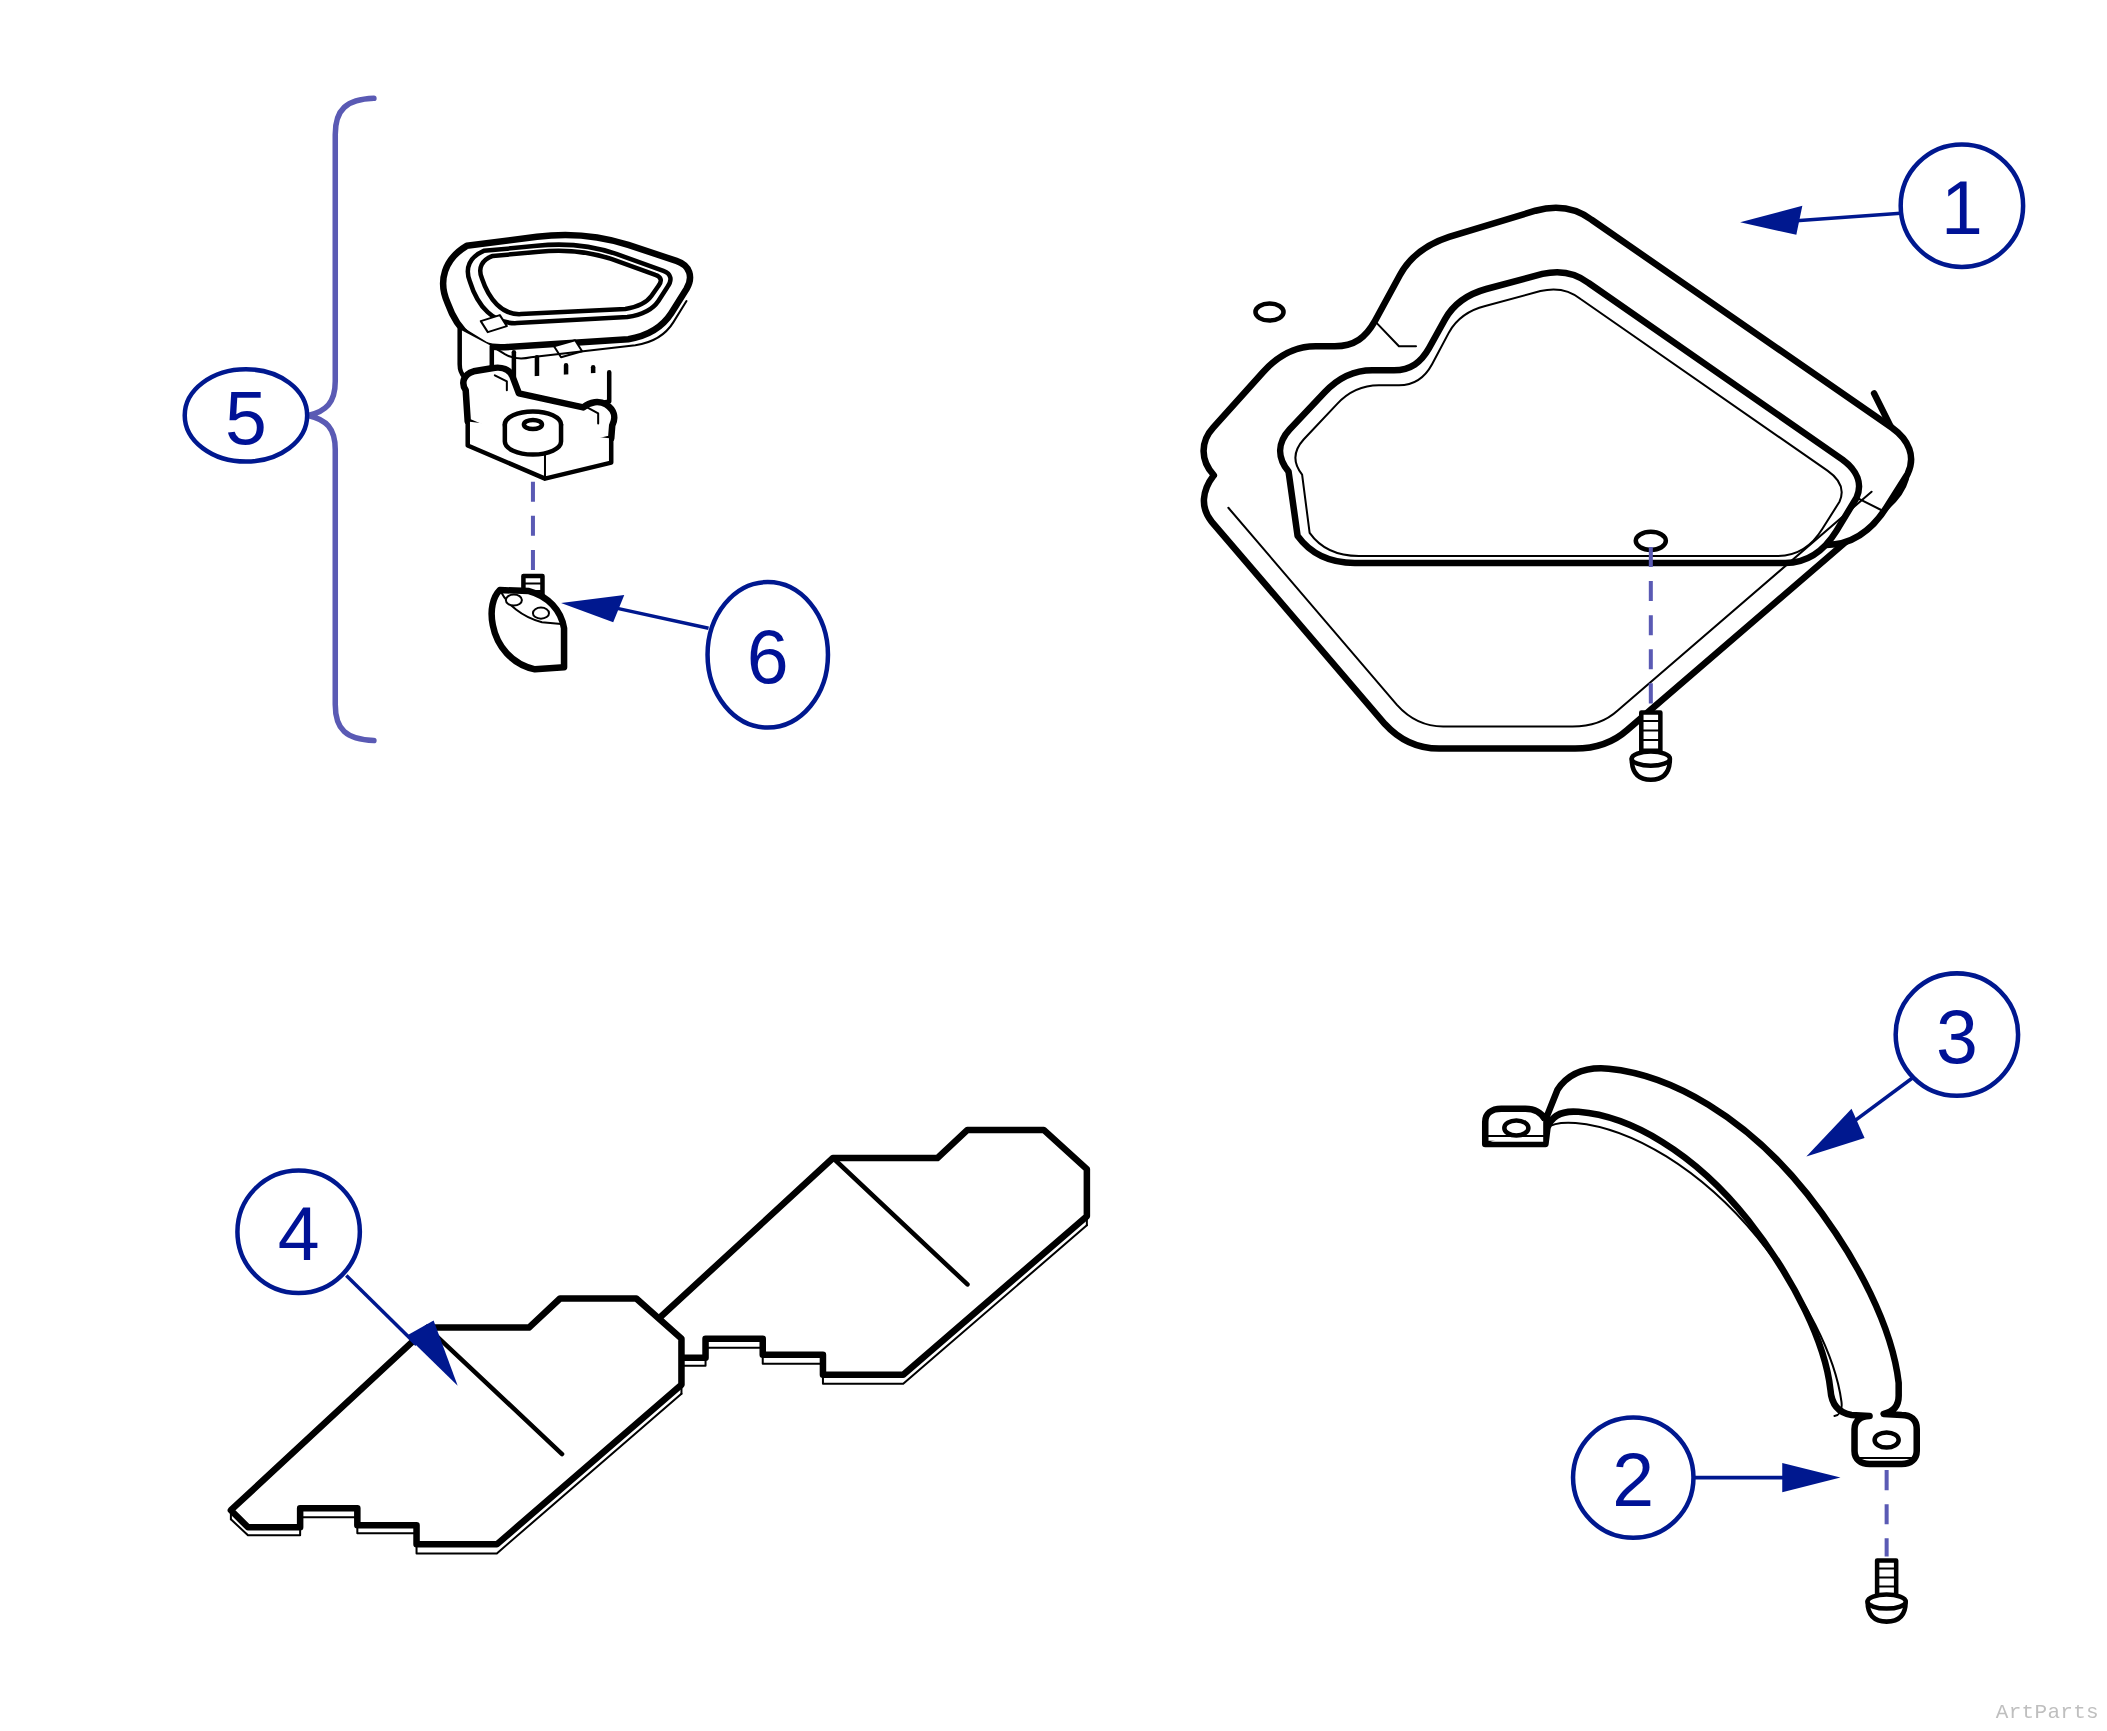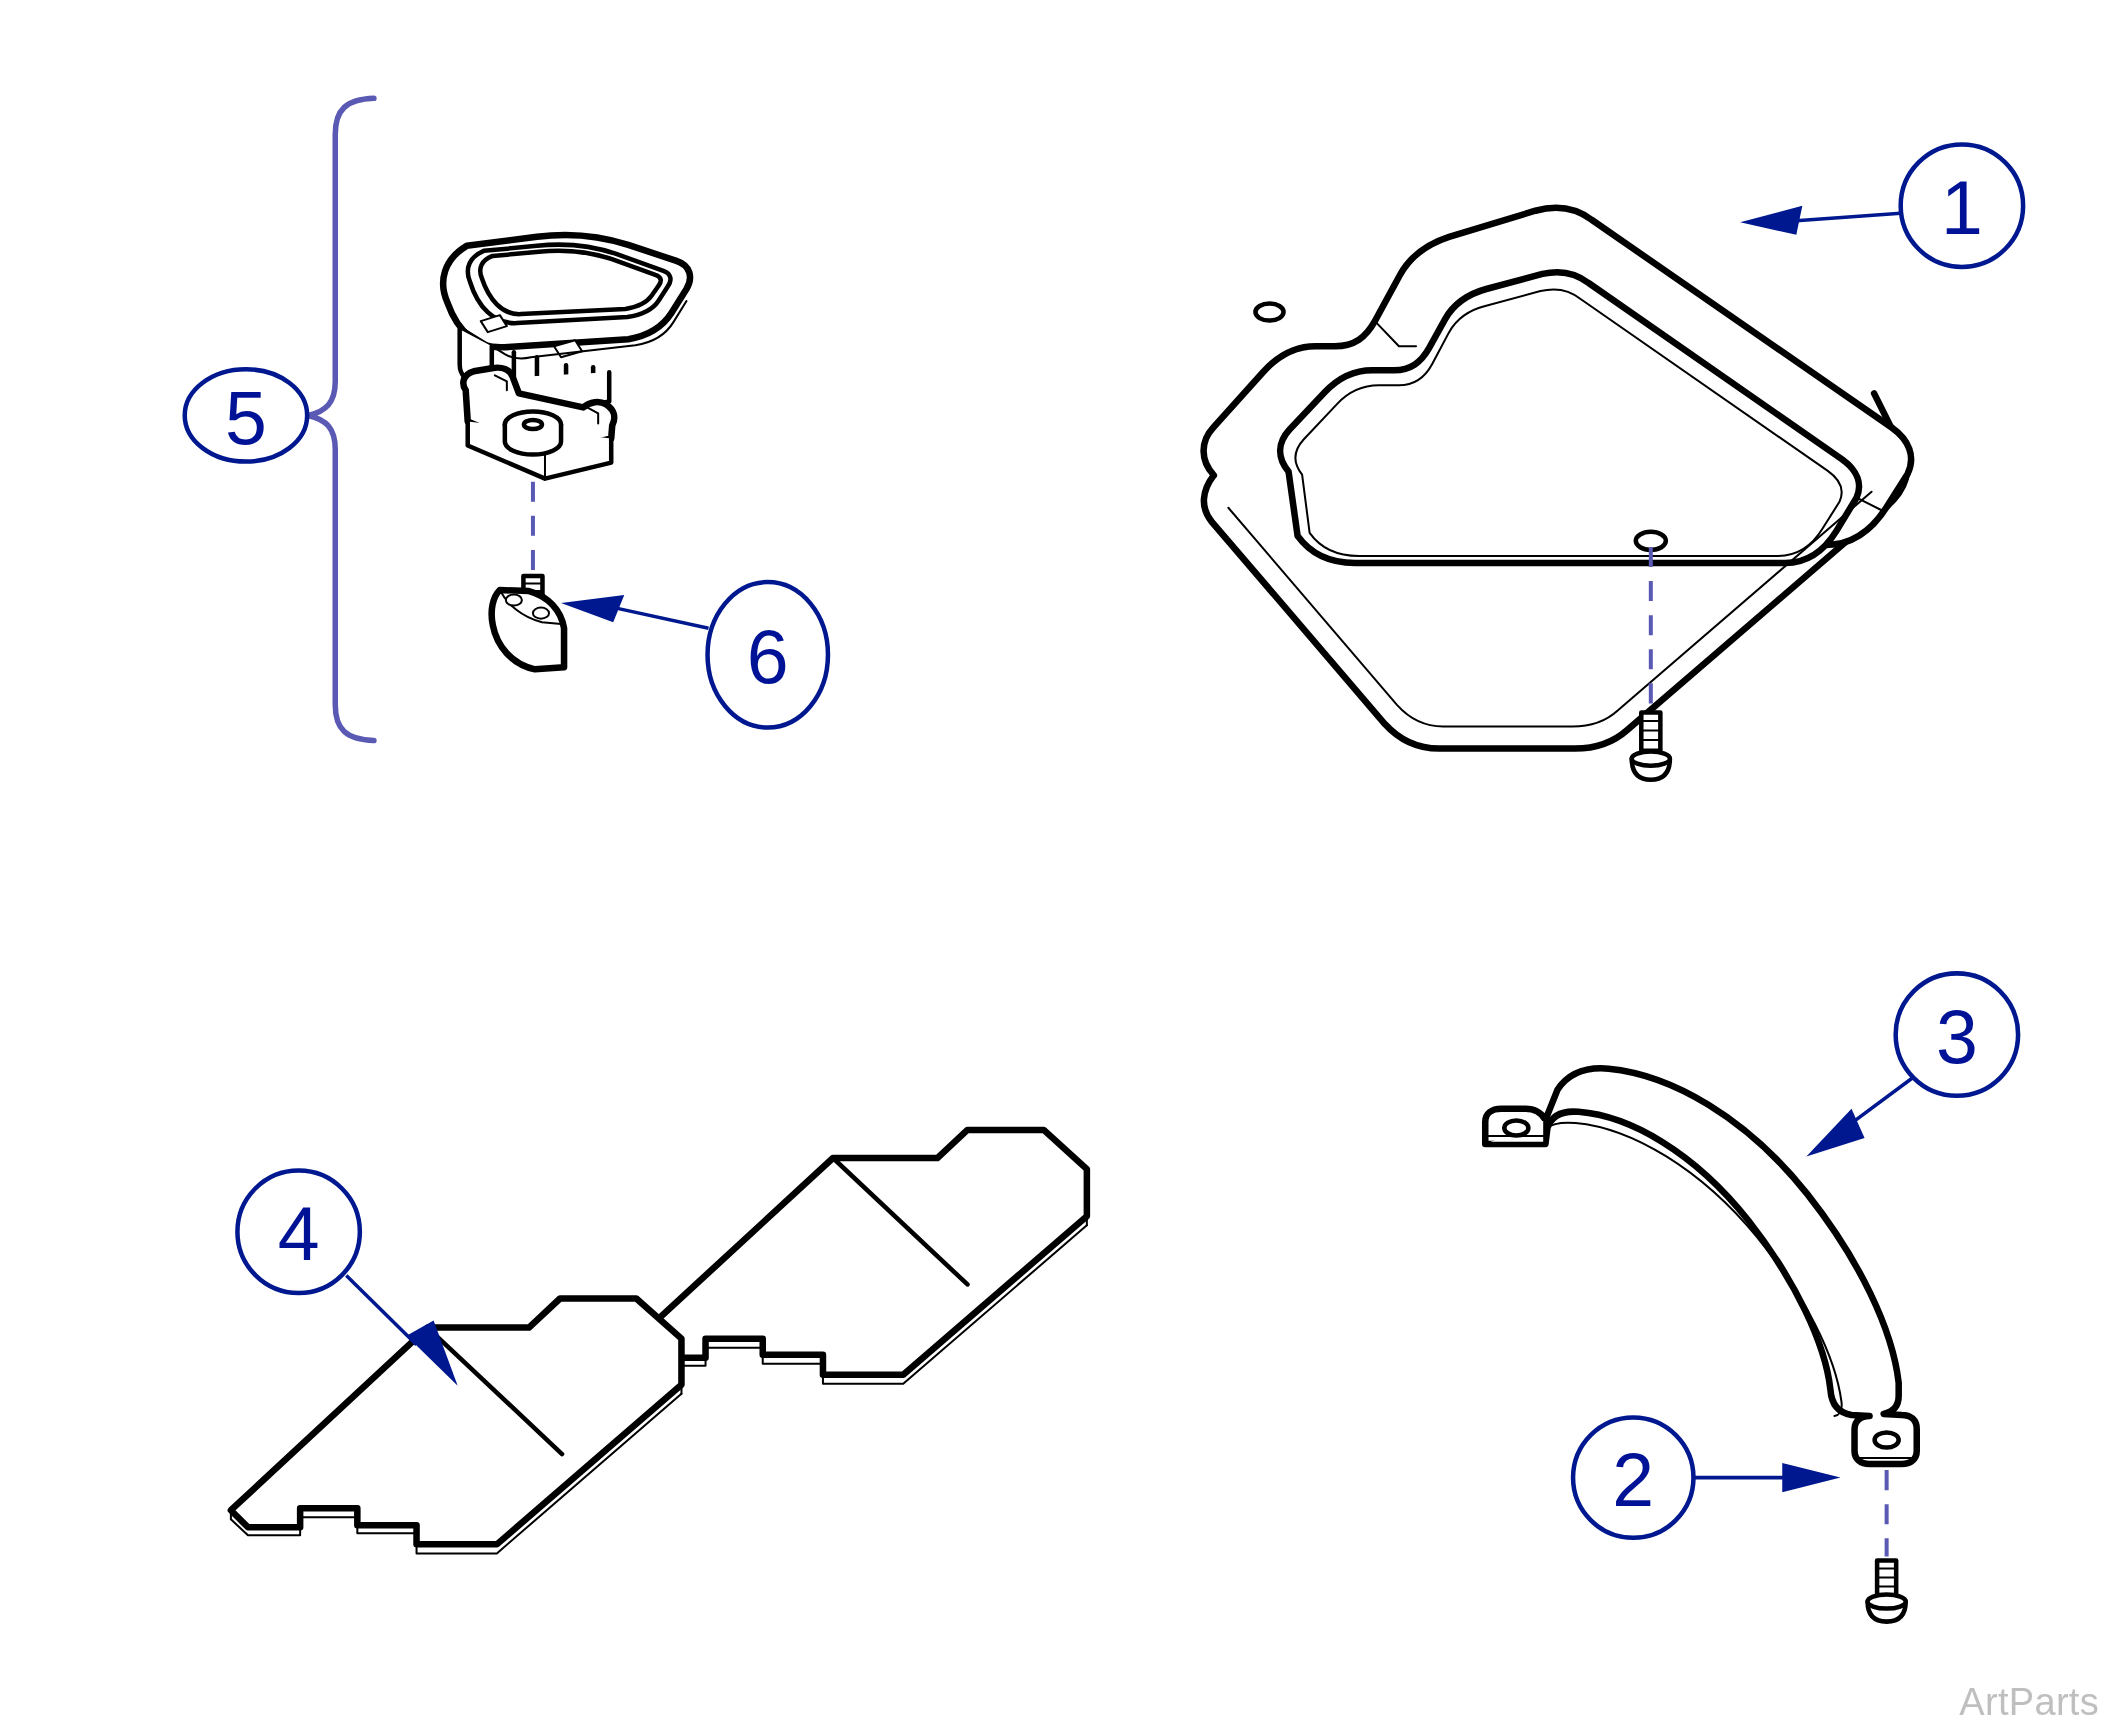--- a/index.html
+++ b/index.html
@@ -88,22 +88,22 @@
     stroke: #5a5ab4;
     stroke-width: 8;
     stroke-dasharray: 40 28;
     stroke-linecap: butt;
   }
   .watermark {
     position: absolute;
     right: 9px;
     bottom: 7px;
     color: #bfbfbf;
-    font-size: 38px;
-    font-family: Liberation Sans, sans-serif;
+    font-size: 21px;
+    font-family: Liberation Mono, monospace;
     letter-spacing: 0.3px;
     user-select: none;
   }
 </style>
 </head>
 <body>
 
 <div id="diagram-root">
 <svg class="diagram" viewBox="0 0 4201 3450" xmlns="http://www.w3.org/2000/svg">
 

